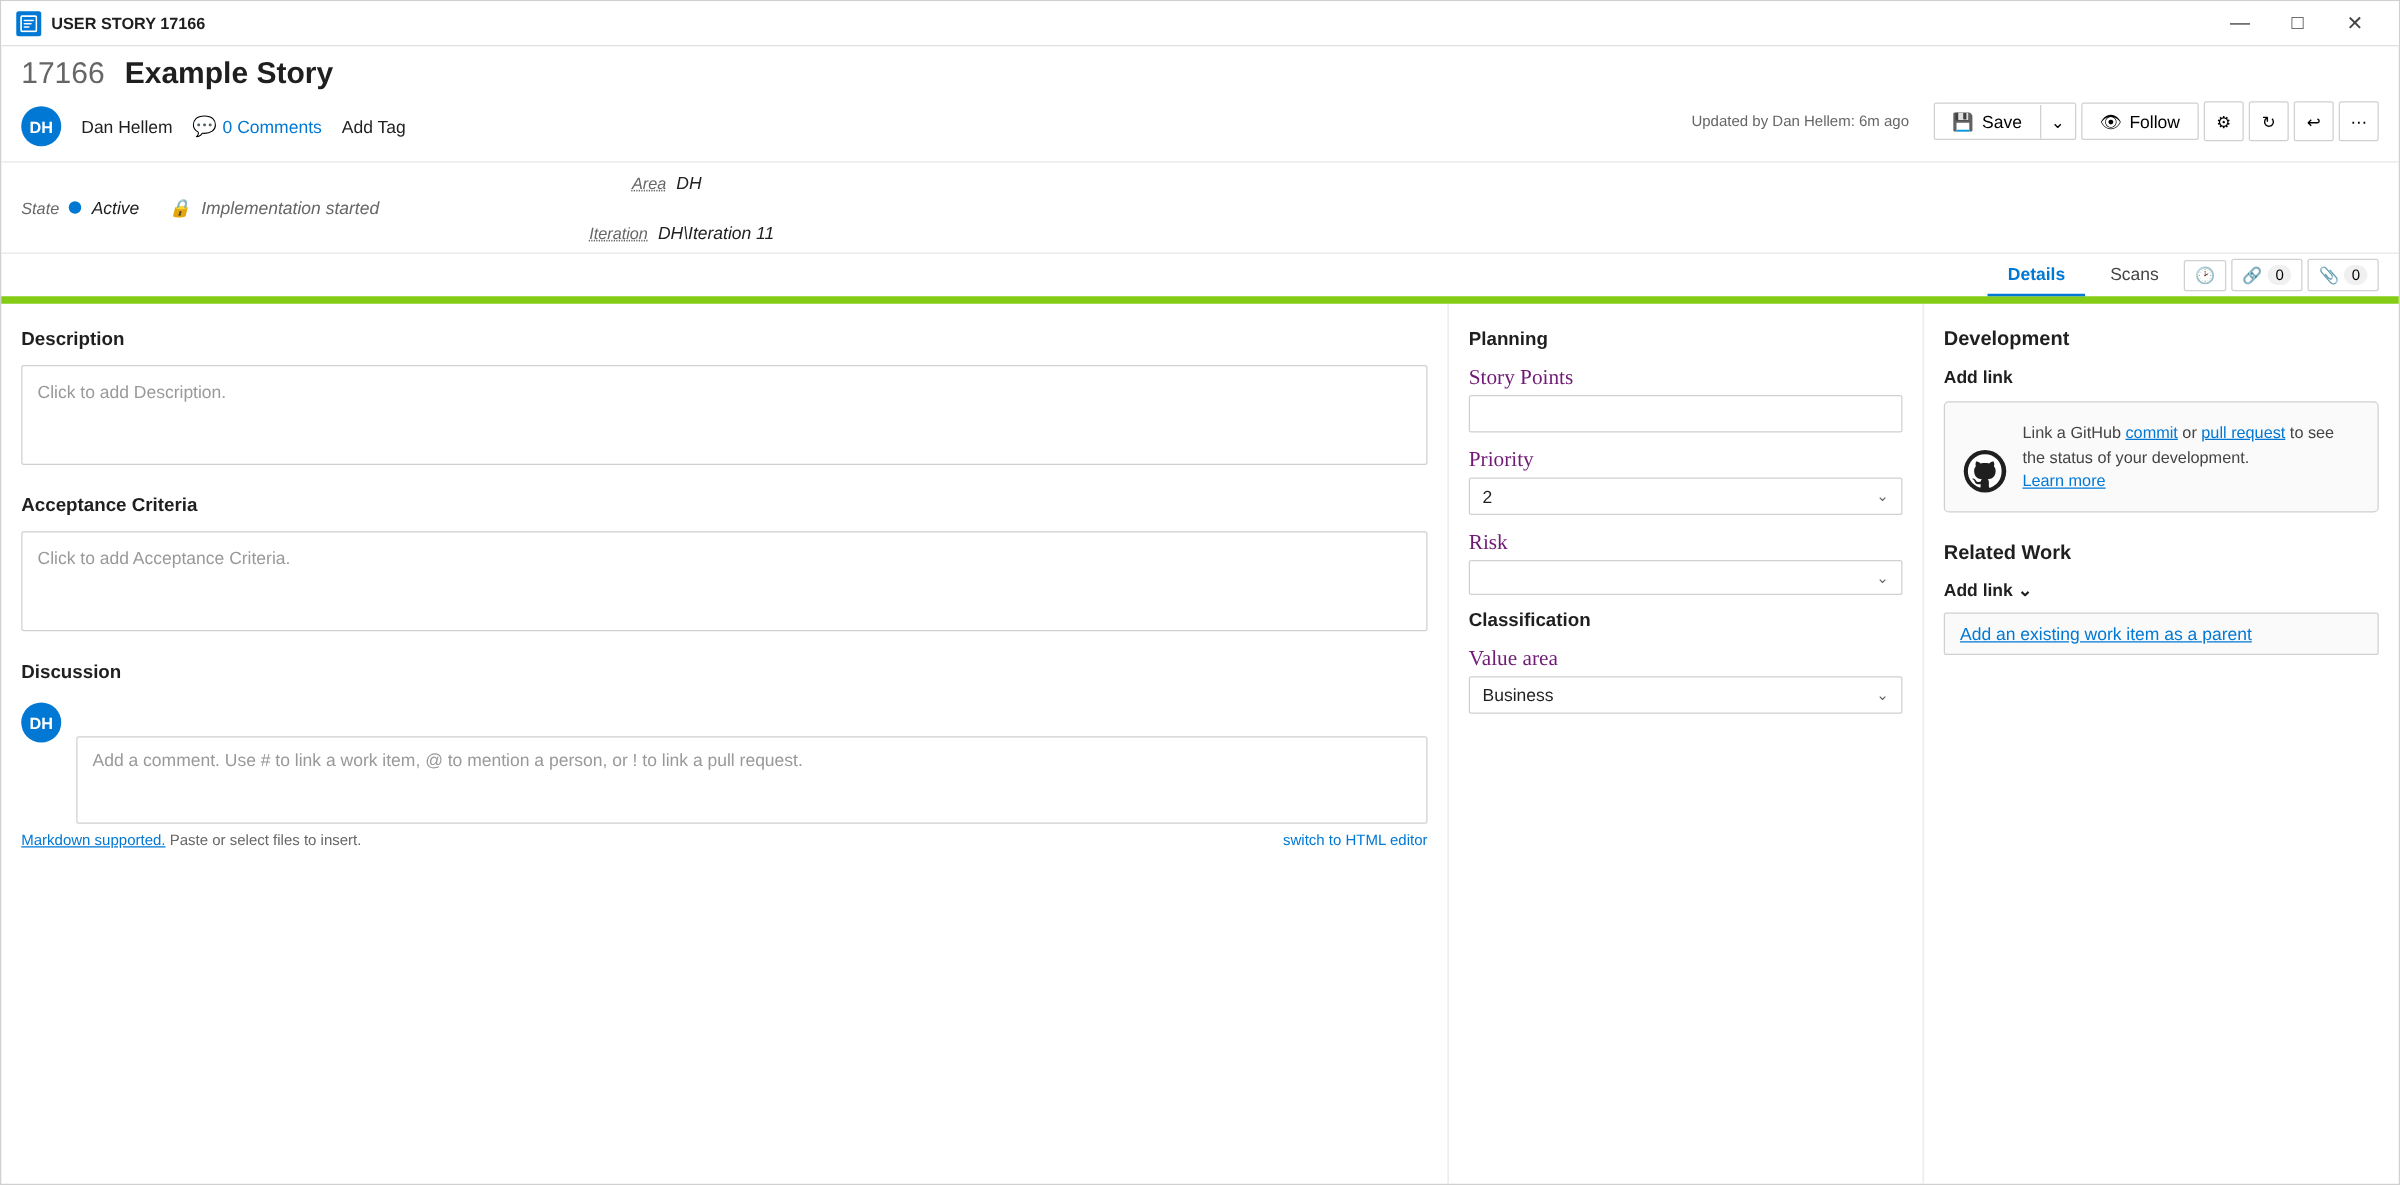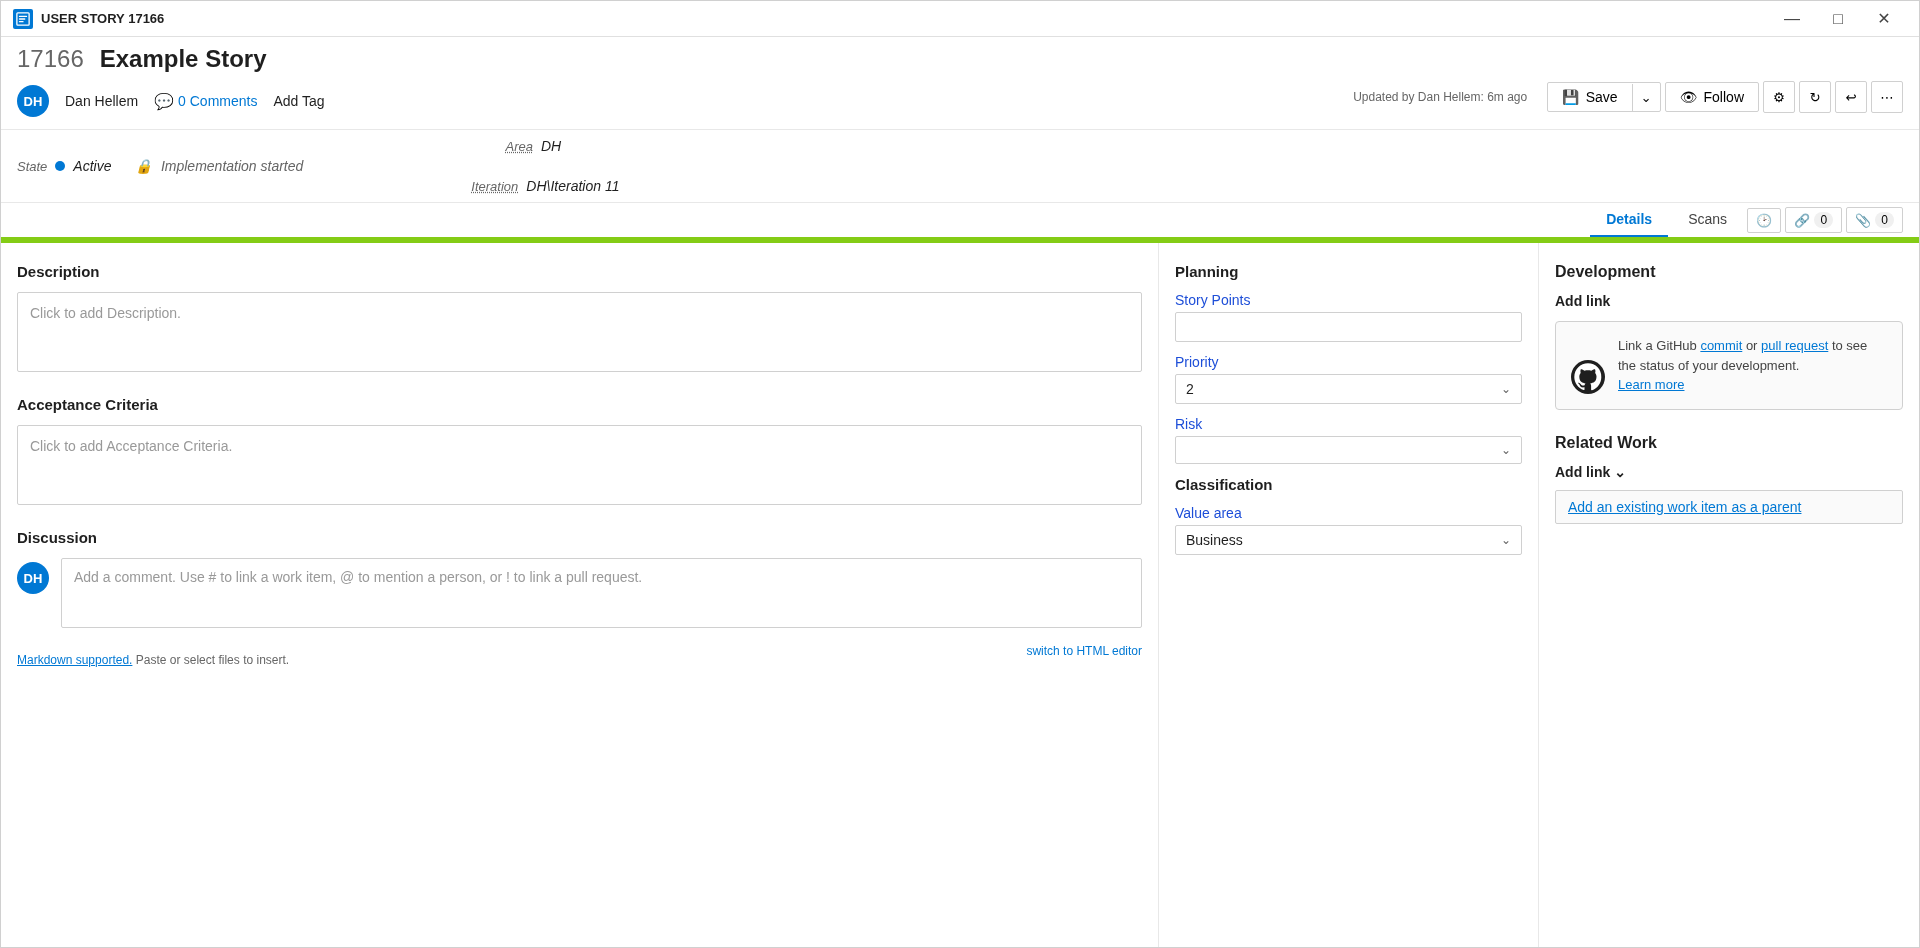--- a/index.html
+++ b/index.html
@@ -65,31 +65,31 @@
 
     
     .section { margin-bottom: 24px; }
     .section-title { font-size: 15px; font-weight: 600; margin-bottom: 12px; }
     .text-area-placeholder { border: 1px solid #d0d0d0; border-radius: 2px; padding: 12px; min-height: 80px; color: #999; font-size: 14px; cursor: text; }
 
     
     .discussion-section { margin-top: 8px; }
     .comment-input-row { display: flex; gap: 12px; align-items: flex-start; }
     .comment-input { flex: 1; border: 1px solid #d0d0d0; border-radius: 2px; padding: 10px 12px; font-size: 14px; color: #999; min-height: 70px; cursor: text; font-family: inherit; }
-    .markdown-note { font-size: 12px; color: #666; margin-top: 19px; }
+    .markdown-note { font-size: 12px; color: #666; margin-top: 0; }
     .switch-editor-link { color: #0078d4; text-decoration: none; font-size: 12px; cursor: pointer; }
     .markdown-row { display: flex; justify-content: space-between; align-items: center; margin-top: 6px; }
 
     
     .middle-panel { width: 380px; overflow-y: auto; padding: 20px 16px; border-right: 1px solid #e8e8e8; }
 
     
     .planning-section { }
     .form-field { margin-bottom: 12px; }
-    .form-field-label { font-size: 14px; color: #1d4ed8; margin-bottom: 4px; }
+    .form-field-label { font-size: 17px; color: #701a75; margin-bottom: 4px; font-family: Liberation Serif, serif; }
     .form-input { width: 100%; border: 1px solid #d0d0d0; border-radius: 2px; padding: 6px 10px; font-size: 14px; font-family: inherit; }
     .form-select { width: 100%; border: 1px solid #d0d0d0; border-radius: 2px; padding: 6px 10px; font-size: 14px; display: flex; align-items: center; justify-content: space-between; cursor: pointer; background: #fff; }
     .select-value { font-size: 14px; }
     .chevron { font-size: 12px; color: #666; }
 
     
     .right-panel { width: 380px; overflow-y: auto; padding: 20px 16px; }
 
     
     .development-section { margin-bottom: 24px; }
@@ -226,21 +226,21 @@
 
       <div class="section">
         <div class="section-title">Acceptance Criteria</div>
         <div class="text-area-placeholder">Click to add Acceptance Criteria.</div>
       </div>
 
       <div class="discussion-section">
         <div class="section-title">Discussion</div>
         <div class="comment-input-row">
           <div class="avatar" style="margin-top:4px;">DH</div>
-          <textarea class="comment-input" readonly="" style="resize: none; color: rgb(153, 153, 153);">Add a comment. Use # to link a work item, @ to mention a person, or ! to link a pull request.</textarea>
+          <textarea class="comment-input" readonly="" style="resize: none; color: rgb(153, 153, 153); margin-top: 31px;">Add a comment. Use # to link a work item, @ to mention a person, or ! to link a pull request.</textarea>
         </div>
         <div class="markdown-row">
           <span class="markdown-note">
             <span style="color:#0078d4; text-decoration:underline; cursor:pointer;">Markdown supported.</span>
             <span> Paste or select files to insert.</span>
           </span>
           <a class="switch-editor-link">switch to HTML editor</a>
         </div>
       </div>
     </div>

